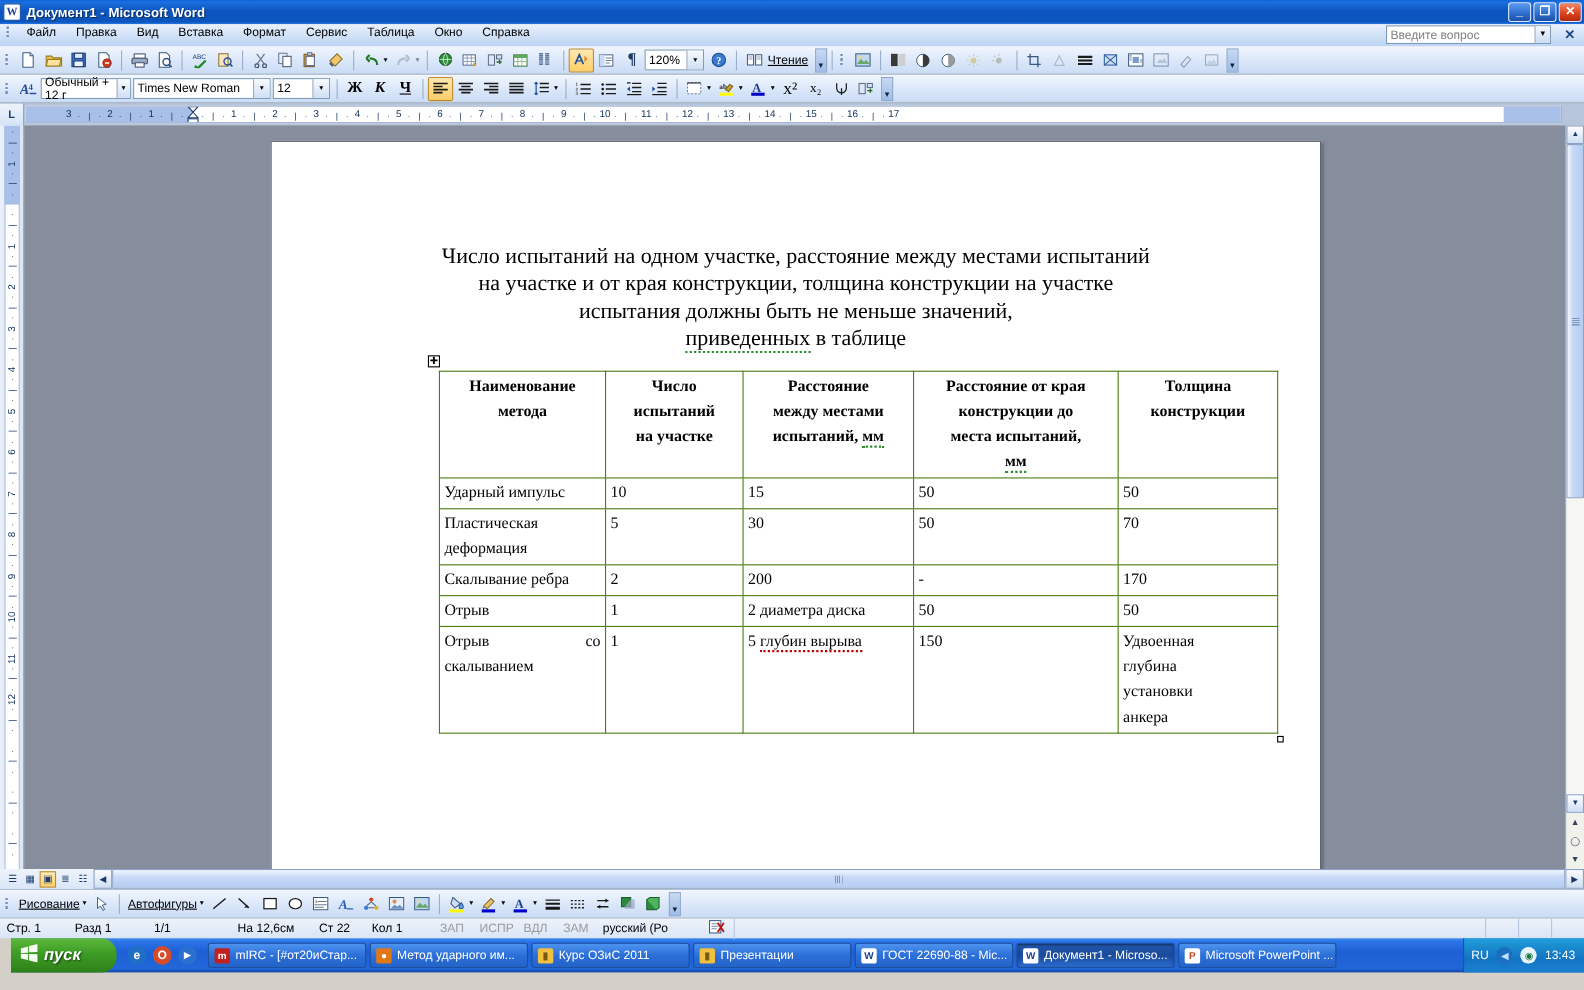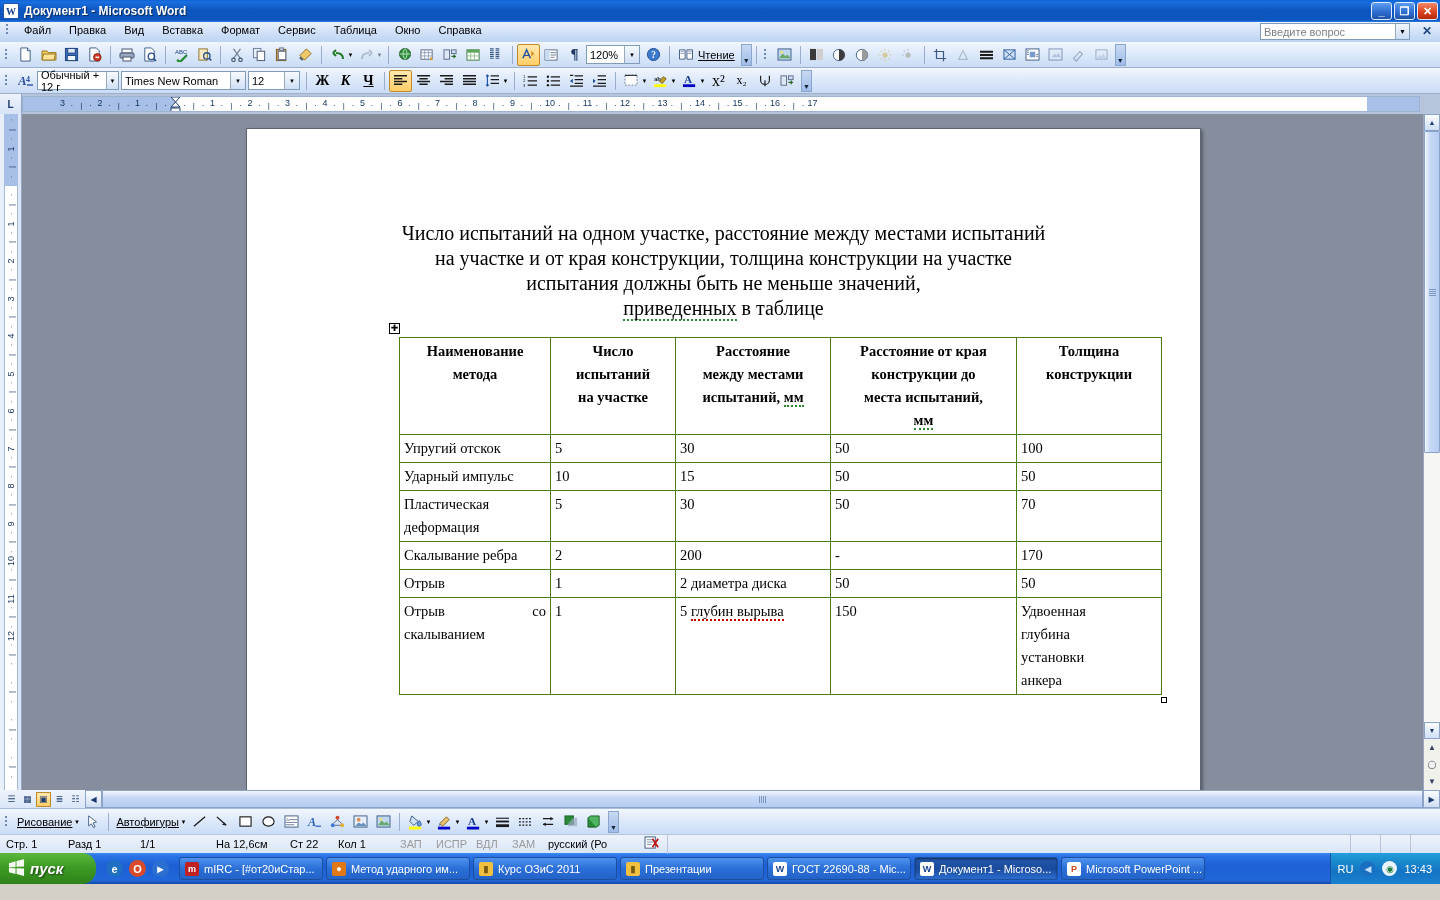--- a/index.html
+++ b/index.html
@@ -272,21 +272,21 @@
     display: flex; align-items: center; font-size: 11px; color: #000;
   }
   .sb { padding: 0 6px; white-space: nowrap; }
   .sb.dim { color: #9a9a9a; }
   .sb.cell { border-left: 1px solid #b8c6dd; height: 19px; display:flex;align-items:center;}
 
   
   .taskbar {
     height: 31px;
     background: linear-gradient(to bottom, #3f8df3 0%, #2b76e8 8%, #1d5fd4 40%, #2167da 88%, #1447a8 100%);
-    display: flex; align-items: center;
+    display: flex; align-items: center; margin-left: 10px;
   }
   .startbtn {
     width: 96px; height: 31px;
     background: linear-gradient(to bottom, #5cb83c 0%, #3d9c25 45%, #2e8118 100%);
     border-top-right-radius: 14px; border-bottom-right-radius: 14px;
     display: flex; align-items: center; gap: 5px;
     padding-left: 8px;
     color: #fff; font-style: italic; font-weight: bold; font-size: 15px;
     text-shadow: 1px 1px 2px rgba(0,0,0,.6);
   }
@@ -960,27 +960,20 @@
                   <div><span class="spellg">мм</span></div>
                 </th>
                 <th>
                   <div>Толщина</div>
                   <div>конструкции</div>
                 </th>
               </tr>
             </thead>
             <tbody>
               <tr>
-                <td>Упругий отскок</td>
-                <td>5</td>
-                <td>30</td>
-                <td>50</td>
-                <td>100</td>
-              </tr>
-              <tr>
                 <td>Ударный импульс</td>
                 <td>10</td>
                 <td>15</td>
                 <td>50</td>
                 <td>50</td>
               </tr>
               <tr>
                 <td>Пластическая деформация</td>
                 <td>5</td>
                 <td>30</td>

